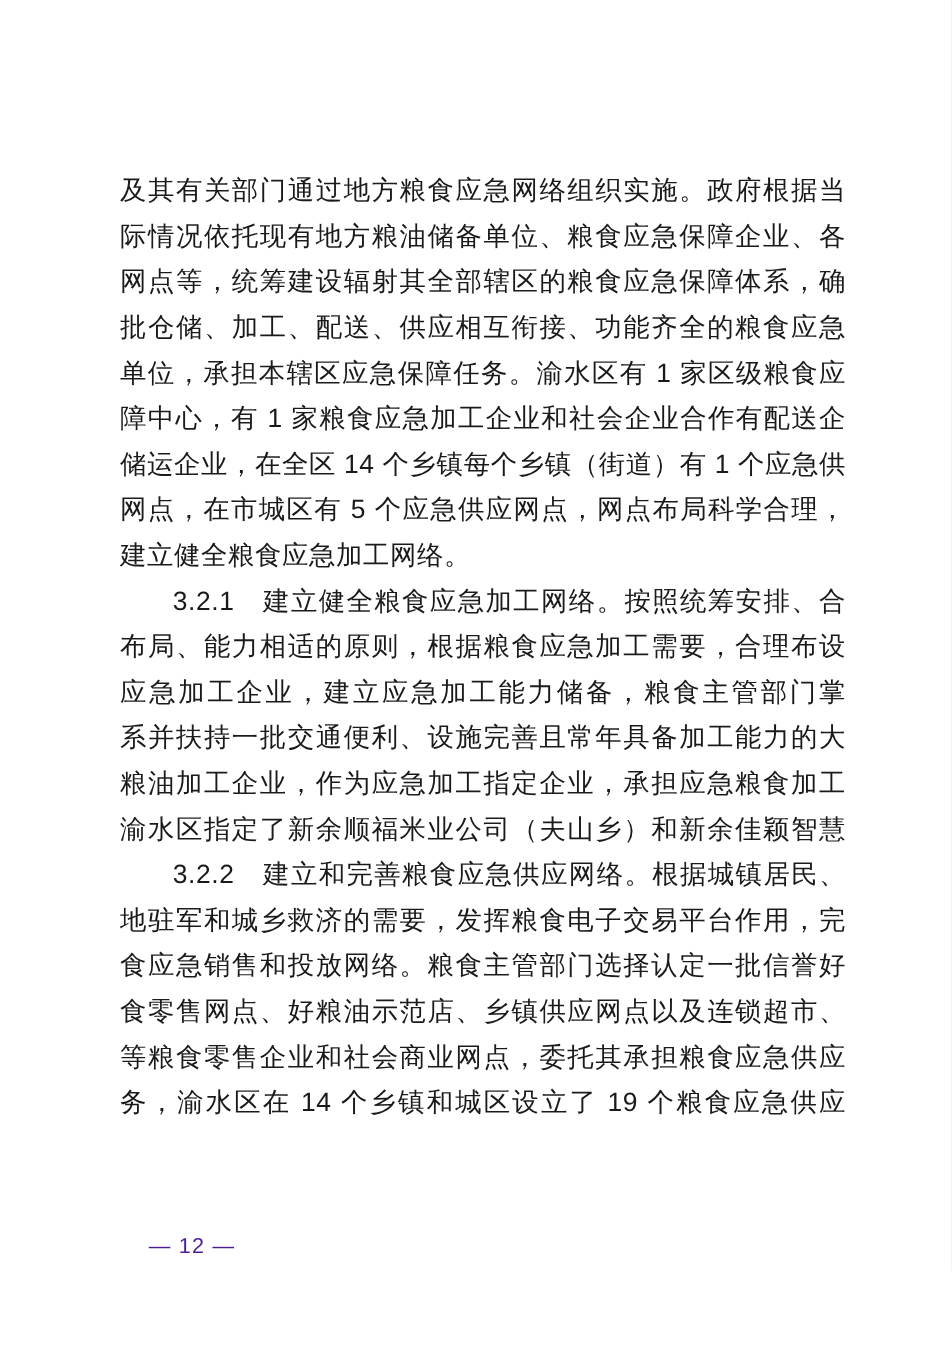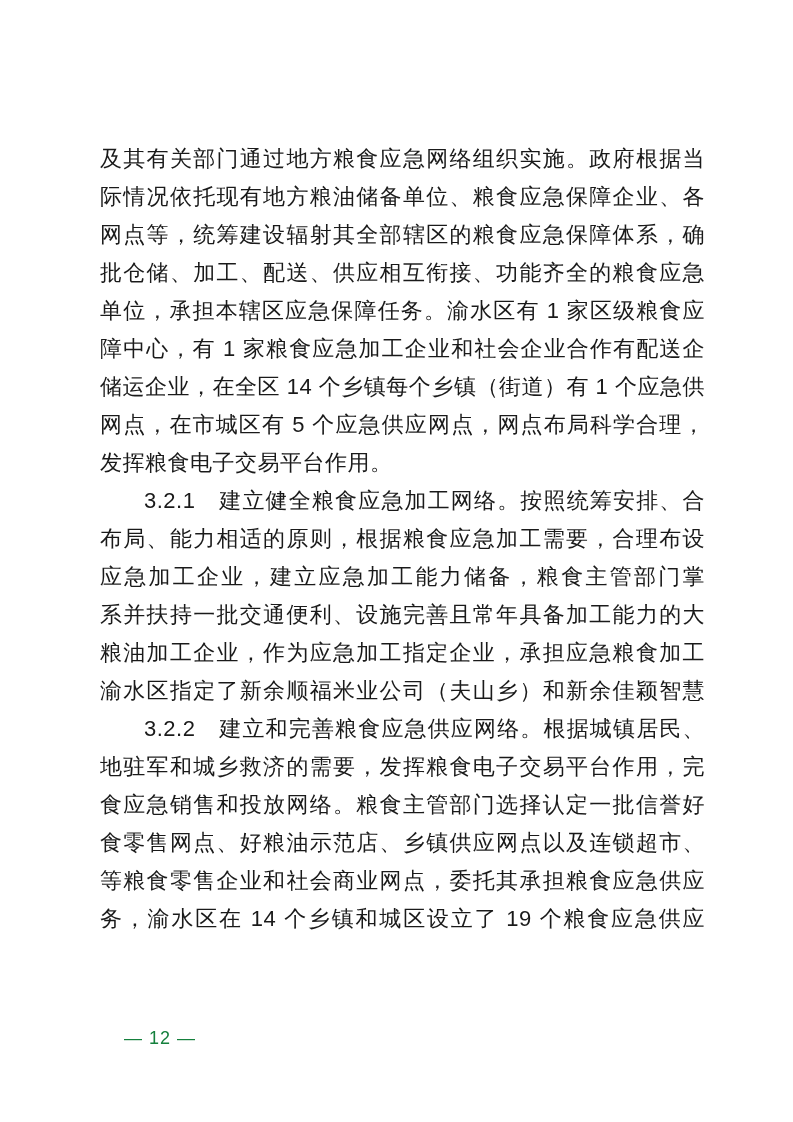--- a/index.html
+++ b/index.html
@@ -39,41 +39,41 @@
   }
   .line.indent {
     padding-left: 44px;
   }
   .footer {
     position: absolute;
     left: 124px;
     top: 1026px;
     font-size: 18px;
     line-height: 24px;
-    color: #15803d;
+    color: #4c1d95;
     letter-spacing: 1px;
   }
 </style>
 </head>
 <body>
 
 <div class="page">
 
   <div class="text-block">
 
     <div class="para">
       <div class="line">及其有关部门通过地方粮食应急网络组织实施。政府根据当地实</div>
       <div class="line">际情况依托现有地方粮油储备单位、粮食应急保障企业、各供应</div>
       <div class="line">网点等，统筹建设辐射其全部辖区的粮食应急保障体系，确定一</div>
       <div class="line">批仓储、加工、配送、供应相互衔接、功能齐全的粮食应急保障</div>
       <div class="line">单位，承担本辖区应急保障任务。渝水区有 1 家区级粮食应急保</div>
       <div class="line">障中心，有 1 家粮食应急加工企业和社会企业合作有配送企业、</div>
       <div class="line">储运企业，在全区 14 个乡镇每个乡镇（街道）有 1 个应急供应</div>
       <div class="line">网点，在市城区有 5 个应急供应网点，网点布局科学合理，确保</div>
-      <div class="line para-end">发挥粮食电子交易平台作用。</div>
+      <div class="line para-end">建立健全粮食应急加工网络。</div>
     </div>
 
     <div class="para">
       <div class="line indent">3.2.1　建立健全粮食应急加工网络。按照统筹安排、合理</div>
       <div class="line">布局、能力相适的原则，根据粮食应急加工需要，合理布设粮食</div>
       <div class="line">应急加工企业，建立应急加工能力储备，粮食主管部门掌握、联</div>
       <div class="line">系并扶持一批交通便利、设施完善且常年具备加工能力的大中型</div>
       <div class="line">粮油加工企业，作为应急加工指定企业，承担应急粮食加工任务，</div>
       <div class="line">渝水区指定了新余顺福米业公司（夫山乡）和新余佳颖智慧有限</div>
     </div>

